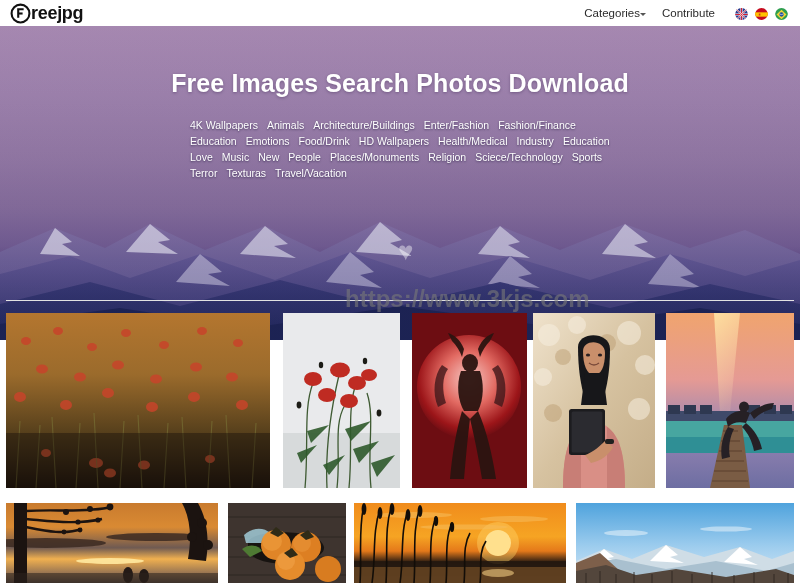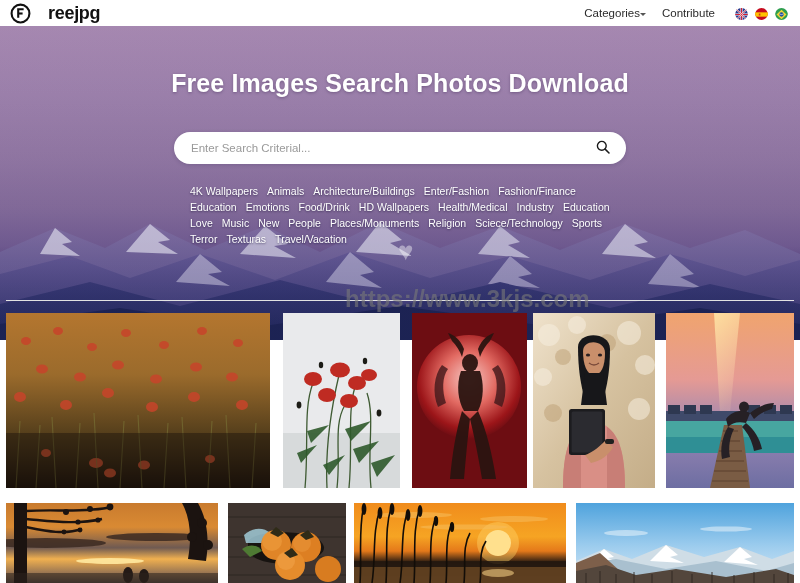--- a/index.html
+++ b/index.html
@@ -12,21 +12,21 @@
 
   
   .navbar {
     position: absolute; top: 0; left: 0;
     width: 800px; height: 26px;
     background: #ffffff;
     display: flex; align-items: center;
     padding: 0 12px 0 10px;
     z-index: 30;
   }
-  .brand { display: flex; align-items: center; gap: 18px; }
+  .brand { display: flex; align-items: center; gap: 1px; }
   .brand-mark { width: 21px; height: 21px; flex: 0 0 21px; }
   .brand-text {
     font-size: 18px; font-weight: bold; color: #111;
     letter-spacing: -0.3px; line-height: 1; margin-left: -1px;
   }
   .nav-right {
     margin-left: auto; display: flex; align-items: center; gap: 16px;
   }
   .nav-link {
     font-size: 11.5px; color: #2b2b2b; cursor: pointer;
@@ -219,31 +219,20 @@
     <path d="M0 96 L90 74 L180 98 L280 72 L390 100 L500 74 L610 100 L710 76 L800 96
              L800 132 L0 132 Z" fill="url(#mtC)"></path>
     <path d="M0 116 L120 100 L250 120 L400 98 L560 120 L700 100 L800 116 L800 132 L0 132 Z" fill="#1a2150"></path>
   </svg>
 
   <div class="hero-tint"></div>
 
   <div class="hero-inner">
     <div class="hero-title">Free Images Search Photos Download</div>
 
-    <div class="search-wrap">
-      <input class="search-input" type="text" placeholder="Enter Search Criterial..." style="">
-      <button class="search-btn">
-        <span>
-          <svg width="16" height="16" viewBox="0 0 24 24">
-            <circle cx="10.2" cy="10.2" r="6.6" fill="none" stroke="#1a1a1a" stroke-width="2.1"></circle>
-            <path d="M15.2 15.2 L21 21" stroke="#1a1a1a" stroke-width="2.3" stroke-linecap="round"></path>
-          </svg>
-        </span>
-      </button>
-    </div>
 
     <div class="cats">
       <span class="cat">4K Wallpapers</span>
       <span class="cat">Animals</span>
       <span class="cat">Architecture/Buildings</span>
       <span class="cat">Enter/Fashion</span>
       <span class="cat">Fashion/Finance</span>
       <span class="cat">Education</span>
       <span class="cat">Emotions</span>
       <span class="cat">Food/Drink</span>

